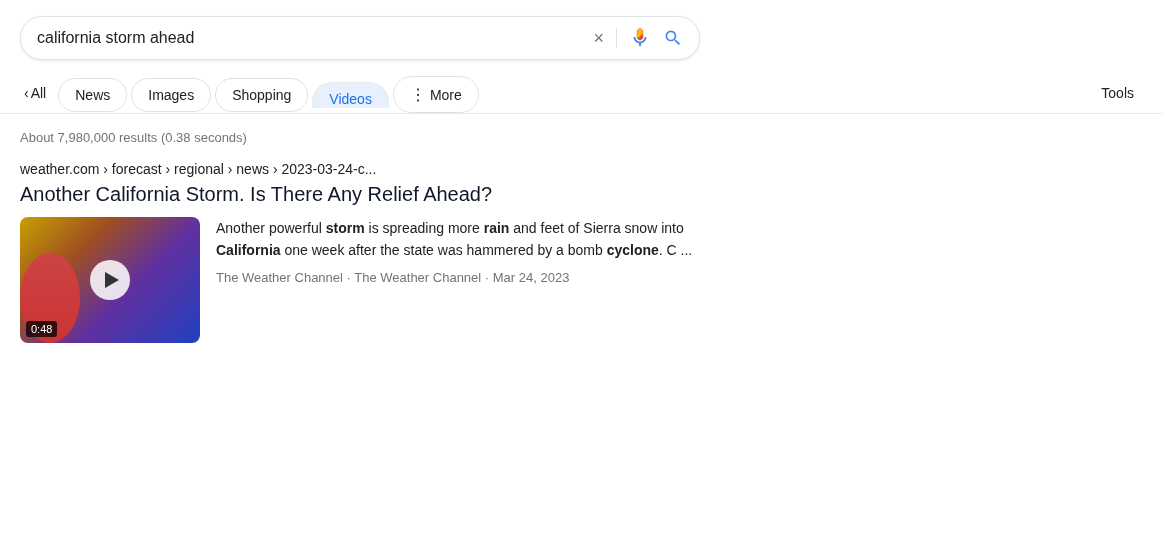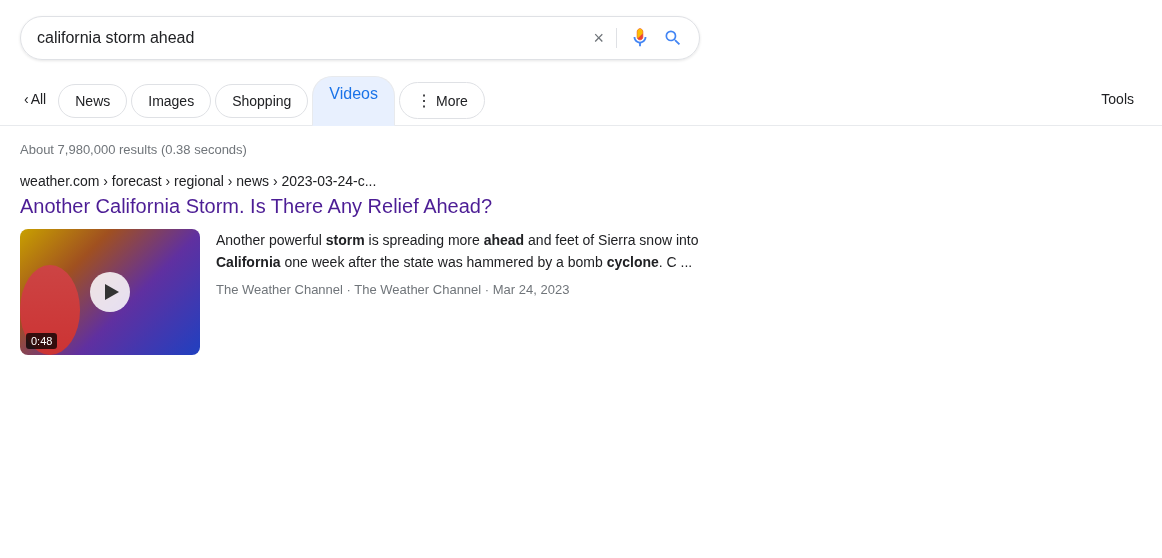--- a/index.html
+++ b/index.html
@@ -76,24 +76,24 @@
       color: #202124;
       font-size: 14px;
       cursor: pointer;
       padding: 8px 8px 12px 4px;
       gap: 2px;
     }
 
     .tab-item {
       display: flex;
       align-items: center;
-      padding: 8px 16px 22px 16px;
+      padding: 8px 16px 0 16px;
       border-radius: 20px 20px 0 0;
       cursor: pointer;
-      font-size: 16px;
+      font-size: 14px;
       color: #202124;
       border: 1px solid transparent;
       margin-bottom: -1px;
       gap: 6px;
     }
 
     .tab-item.active {
       background: #e8f0fe;
       color: #1a73e8;
       border: 1px solid #e8eaed;
@@ -131,21 +131,21 @@
     }
 
     .result-url {
       font-size: 14px;
       color: #202124;
       margin-bottom: 4px;
     }
 
     .result-title {
       font-size: 20px;
-      color: #4c1d95;
+      color: #0f172a;
       cursor: pointer;
       text-decoration: none;
       display: block;
       margin-bottom: 10px;
       line-height: 1.3;
     }
 
     .result-body {
       display: flex;
       gap: 16px;
@@ -301,19 +301,19 @@
       <div class="video-overlay">
         <div class="play-button">
           <div class="play-triangle"></div>
         </div>
       </div>
       <div class="video-duration">0:48</div>
     </div>
 
     <div class="snippet-area">
       <div class="snippet-text">
-        Another powerful <b>storm</b> is spreading more <b>ahead</b> and feet of Sierra snow into
+        Another powerful <b>storm</b> is spreading more <b>rain</b> and feet of Sierra snow into
         <b>California</b> one week after the state was hammered by a bomb <b>cyclone</b>. C ...
       </div>
       <div class="snippet-meta">The Weather Channel · The Weather Channel · Mar 24, 2023</div>
     </div>
   </div>
 </div>
 
 </body></html>

